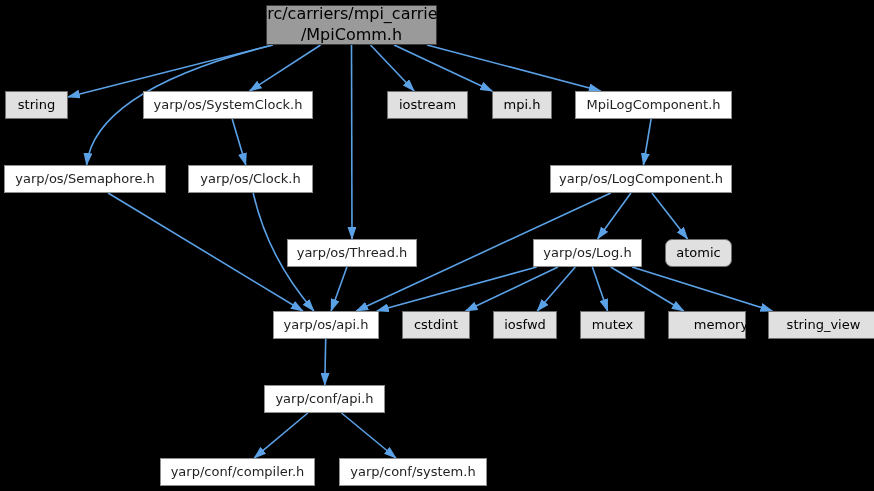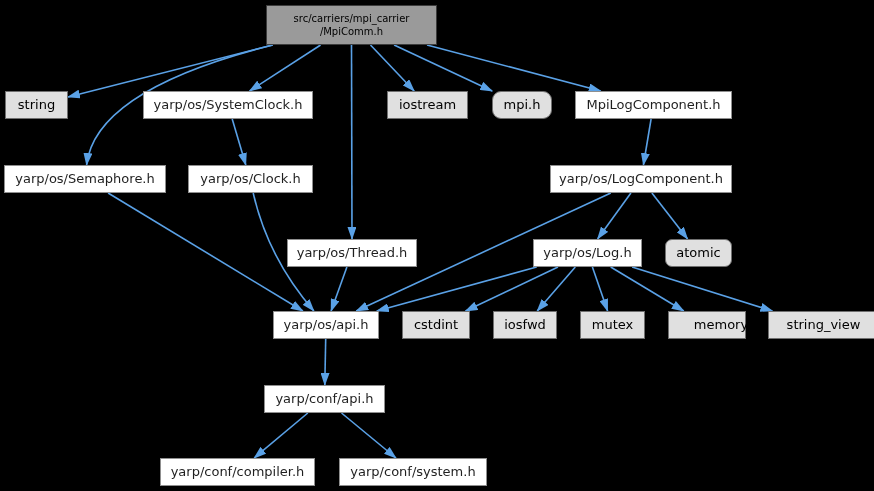--- a/index.html
+++ b/index.html
@@ -9,21 +9,21 @@
   #node-layer{position:absolute;left:0;top:0;width:874px;height:491px;}
   .node{
     position:absolute;box-sizing:border-box;
     display:flex;align-items:center;justify-content:center;
     font-size:13px;line-height:1.3;text-align:center;white-space:pre-line;
     border:1px solid #8f8f8f;background:#fff;color:#1f1f1f;
     padding:0 4px;cursor:default;
   }
   .node.internal{background:#ffffff;border-color:#8f8f8f;color:#1f1f1f;cursor:pointer;}
   .node.system{background:#e0e0e0;border-color:#707070;color:#000;}
-  .node.root{background:#9a9a9a;border-color:#3c3c3c;color:#000;font-size:10px;}
+  .node.root{background:#9a9a9a;border-color:#3c3c3c;color:#000;font-size:16px;}
 </style>
 </head>
 <body>
 
 <div class="graph-wrap">
   <svg id="edge-layer" viewBox="0 0 874 491" xmlns="http://www.w3.org/2000/svg">
       <defs>
         <marker id="arrow" markerWidth="13" markerHeight="9" refX="12" refY="4.5" orient="auto" markerUnits="userSpaceOnUse">
           <path d="M0,0 L13,4.5 L0,9 z" fill="#5aa1e6"></path>
         </marker>
@@ -52,21 +52,21 @@
       <path d="M325.7,339 L324.8,385" fill="none" stroke="#5aa1e6" stroke-width="1.6" marker-end="url(#arrow)"></path>
       <path d="M307.8,413 L254.2,458" fill="none" stroke="#5aa1e6" stroke-width="1.6" marker-end="url(#arrow)"></path>
       <path d="M341.5,413 L396,458" fill="none" stroke="#5aa1e6" stroke-width="1.6" marker-end="url(#arrow)"></path>
     </svg>
   <div id="node-layer">
       <div class="node root" style="left: 266px; top: 5px; width: 171px; height: 40px; background: rgb(154, 154, 154); border-color: rgb(60, 60, 60); color: rgb(0, 0, 0);">src/carriers/mpi_carrier
 /MpiComm.h</div>
       <div class="node system" style="left: 5px; top: 91px; width: 63px; height: 28px; background: rgb(224, 224, 224); border-color: rgb(112, 112, 112); color: rgb(0, 0, 0);">string</div>
       <div class="node internal" style="left: 143px; top: 91px; width: 170px; height: 28px; background: rgb(255, 255, 255); border-color: rgb(143, 143, 143); color: rgb(31, 31, 31);">yarp/os/SystemClock.h</div>
       <div class="node system" style="left: 387px; top: 91px; width: 81px; height: 28px; background: rgb(224, 224, 224); border-color: rgb(112, 112, 112); color: rgb(0, 0, 0);">iostream</div>
-      <div class="node system" style="left: 492px; top: 91px; width: 60px; height: 28px; background: rgb(224, 224, 224); border-color: rgb(112, 112, 112); color: rgb(0, 0, 0); border-radius: 9px;">mpi.h</div>
+      <div class="node system" style="left: 492px; top: 91px; width: 60px; height: 28px; background: rgb(224, 224, 224); border-color: rgb(112, 112, 112); color: rgb(0, 0, 0);">mpi.h</div>
       <div class="node internal" style="left: 4px; top: 165px; width: 162px; height: 28px; background: rgb(255, 255, 255); border-color: rgb(143, 143, 143); color: rgb(31, 31, 31);">yarp/os/Semaphore.h</div>
       <div class="node internal" style="left: 575px; top: 91px; width: 157px; height: 28px; background: rgb(255, 255, 255); border-color: rgb(143, 143, 143); color: rgb(31, 31, 31);">MpiLogComponent.h</div>
       <div class="node internal" style="left: 188px; top: 165px; width: 125px; height: 28px; background: rgb(255, 255, 255); border-color: rgb(143, 143, 143); color: rgb(31, 31, 31);">yarp/os/Clock.h</div>
       <div class="node internal" style="left: 550px; top: 165px; width: 182px; height: 28px; background: rgb(255, 255, 255); border-color: rgb(143, 143, 143); color: rgb(31, 31, 31);">yarp/os/LogComponent.h</div>
       <div class="node internal" style="left: 287px; top: 239px; width: 130px; height: 28px; background: rgb(255, 255, 255); border-color: rgb(143, 143, 143); color: rgb(31, 31, 31);">yarp/os/Thread.h</div>
       <div class="node internal" style="left: 533px; top: 239px; width: 109px; height: 28px; background: rgb(255, 255, 255); border-color: rgb(143, 143, 143); color: rgb(31, 31, 31);">yarp/os/Log.h</div>
       <div class="node system" style="left: 665px; top: 239px; width: 67px; height: 28px; background: rgb(224, 224, 224); border-color: rgb(112, 112, 112); color: rgb(0, 0, 0); border-radius: 7px;">atomic</div>
       <div class="node internal" style="left: 273px; top: 311px; width: 106px; height: 28px; background: rgb(255, 255, 255); border-color: rgb(143, 143, 143); color: rgb(31, 31, 31);">yarp/os/api.h</div>
       <div class="node system" style="left: 402px; top: 311px; width: 68px; height: 28px; background: rgb(224, 224, 224); border-color: rgb(112, 112, 112); color: rgb(0, 0, 0);">cstdint</div>
       <div class="node system" style="left: 493px; top: 311px; width: 64px; height: 28px; background: rgb(224, 224, 224); border-color: rgb(112, 112, 112); color: rgb(0, 0, 0);">iosfwd</div>

